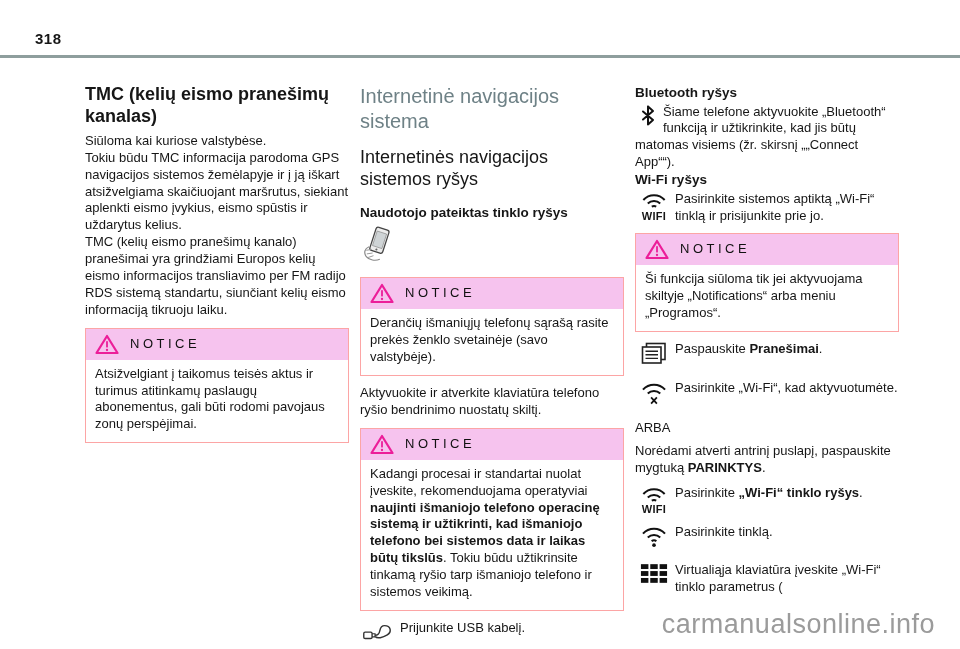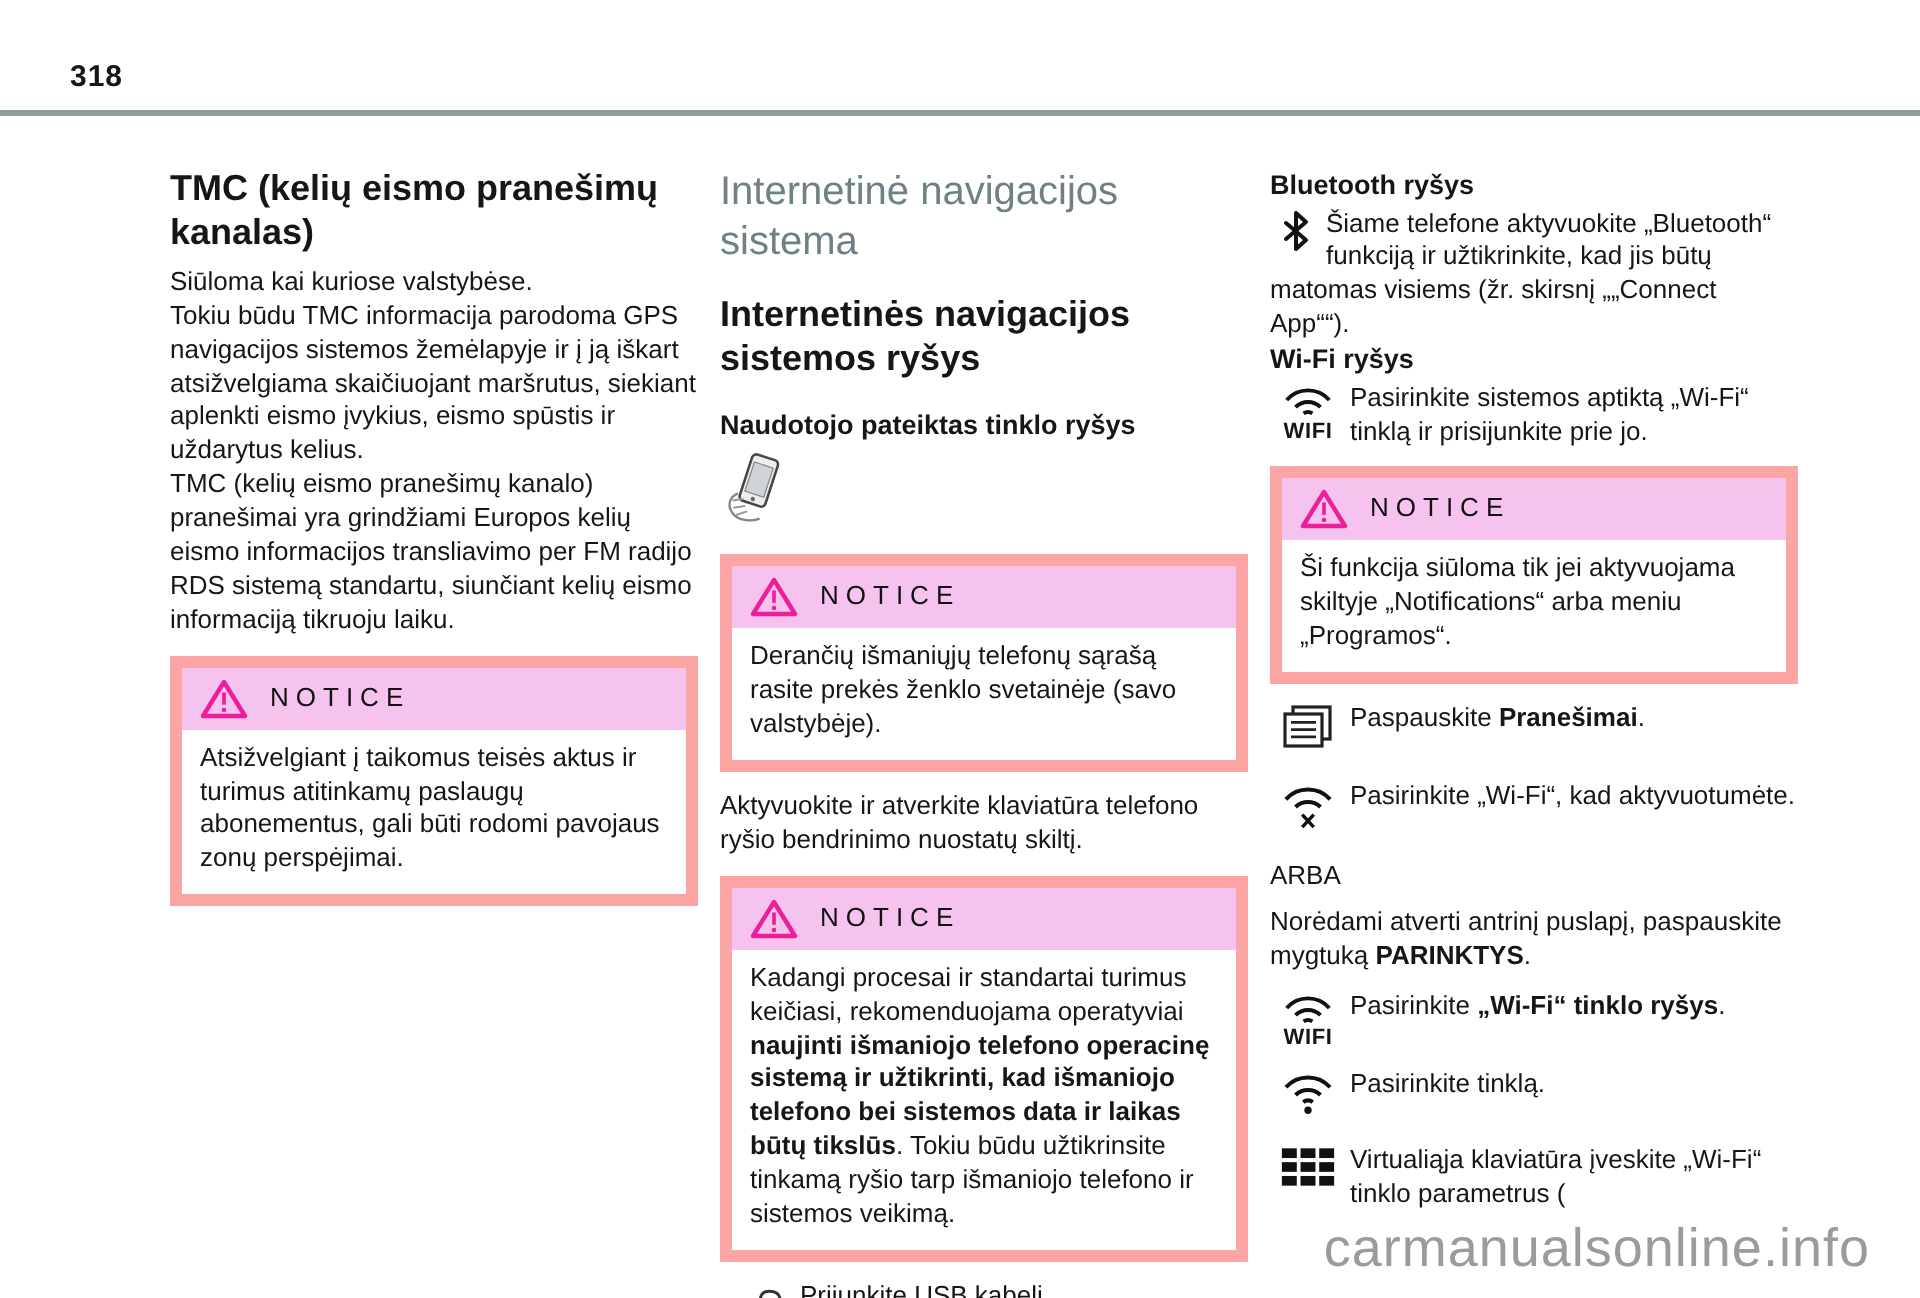--- a/index.html
+++ b/index.html
@@ -12,26 +12,26 @@
   .page-number { position:absolute; left:35px; top:30px; font-size:15px; font-weight:bold; letter-spacing:0.5px; }
   .header-rule { position:absolute; left:0; top:55px; width:960px; height:3px; background:#8e9e9d; }
 
   .col { position:absolute; top:84px; width:264px; font-size:13px; line-height:1.3; }
   .col-left  { left:85px; }
   .col-mid   { left:360px; }
   .col-right { left:635px; }
 
   .h-big   { font-size:18px; line-height:1.22; font-weight:bold; margin-bottom:5px; }
   .h-section { font-size:20px; line-height:1.25; font-weight:400; color:#6e8186; margin-bottom:13px; }
-  .h-sub   { font-size:18px; line-height:1.22; font-weight:bold; margin-bottom:13px; }
+  .h-sub   { font-size:18px; line-height:1.22; font-weight:normal; margin-bottom:13px; }
   .h-small { font-size:13.5px; font-weight:bold; line-height:1.3; margin-bottom:2px; }
 
   p.body-par { margin:0; }
 
-  .notice { border:6px solid #fca5a5; background:#fff; margin:9px 0 9px; }
+  .notice { border:1px solid #fca5a5; background:#fff; margin:9px 0 9px; }
   .notice-header { background:#f6c3ee; display:flex; align-items:center; padding:5px 9px; height:31px; }
   .notice-header svg { flex:0 0 auto; }
   .notice-title { font-size:13px; letter-spacing:3.5px; margin-left:11px; color:#111; }
   .notice-body { padding:6px 9px 9px; font-size:13px; line-height:1.3; }
   .notice-body b { font-weight:bold; }
 
   .flow-item { clear:both; }
   .flow-item::after, .step::after { content:""; display:block; clear:both; }
   .flowicon { float:left; width:38px; min-height:20px; text-align:center; margin:1px 2px 1px 0; }
   .flowicon.narrow { width:26px; }
@@ -110,21 +110,21 @@
 
   <div class="notice">
     <div class="notice-header">
       <svg width="24" height="21" viewBox="0 0 24 21">
         <path d="M12 2 L22.5 19 L1.5 19 Z" fill="none" stroke="#ec1e99" stroke-width="2.2" stroke-linejoin="round"></path>
         <rect x="11.1" y="7.2" width="1.8" height="6.2" fill="#ec1e99"></rect>
         <circle cx="12" cy="16" r="1.15" fill="#ec1e99"></circle>
       </svg>
       <span class="notice-title">NOTICE</span>
     </div>
-    <div class="notice-body"><span>Kadangi procesai ir standartai turimus keičiasi, rekomenduojama operatyviai </span><b>naujinti išmaniojo telefono operacinę sistemą ir užtikrinti, kad išmaniojo telefono bei sistemos data ir laikas būtų tikslūs</b><span>. Tokiu būdu užtikrinsite tinkamą ryšio tarp išmaniojo telefono ir sistemos veikimą.</span></div>
+    <div class="notice-body"><span>Kadangi procesai ir standartai nuolat įveskite, rekomenduojama operatyviai </span><b>naujinti išmaniojo telefono operacinę sistemą ir užtikrinti, kad išmaniojo telefono bei sistemos data ir laikas būtų tikslūs</b><span>. Tokiu būdu užtikrinsite tinkamą ryšio tarp išmaniojo telefono ir sistemos veikimą.</span></div>
   </div>
 
   <div class="flow-item usb-block">
     <span class="flowicon">
       <svg width="34" height="24" viewBox="0 0 36 26">
         <rect x="1.5" y="12" width="9" height="7" rx="1.5" fill="#fff" stroke="#333" stroke-width="1.5"></rect>
         <path d="M10.5 13.8 h3.2 v3.4 h-3.2" fill="none" stroke="#333" stroke-width="1.3"></path>
         <path d="M13.7 15.5 C 22 15.5 16 5 24 5 C 31 5 32 12 27 15 C 22 18 16 19.5 14 16.8" fill="none" stroke="#333" stroke-width="1.6"></path>
       </svg>
     </span>

